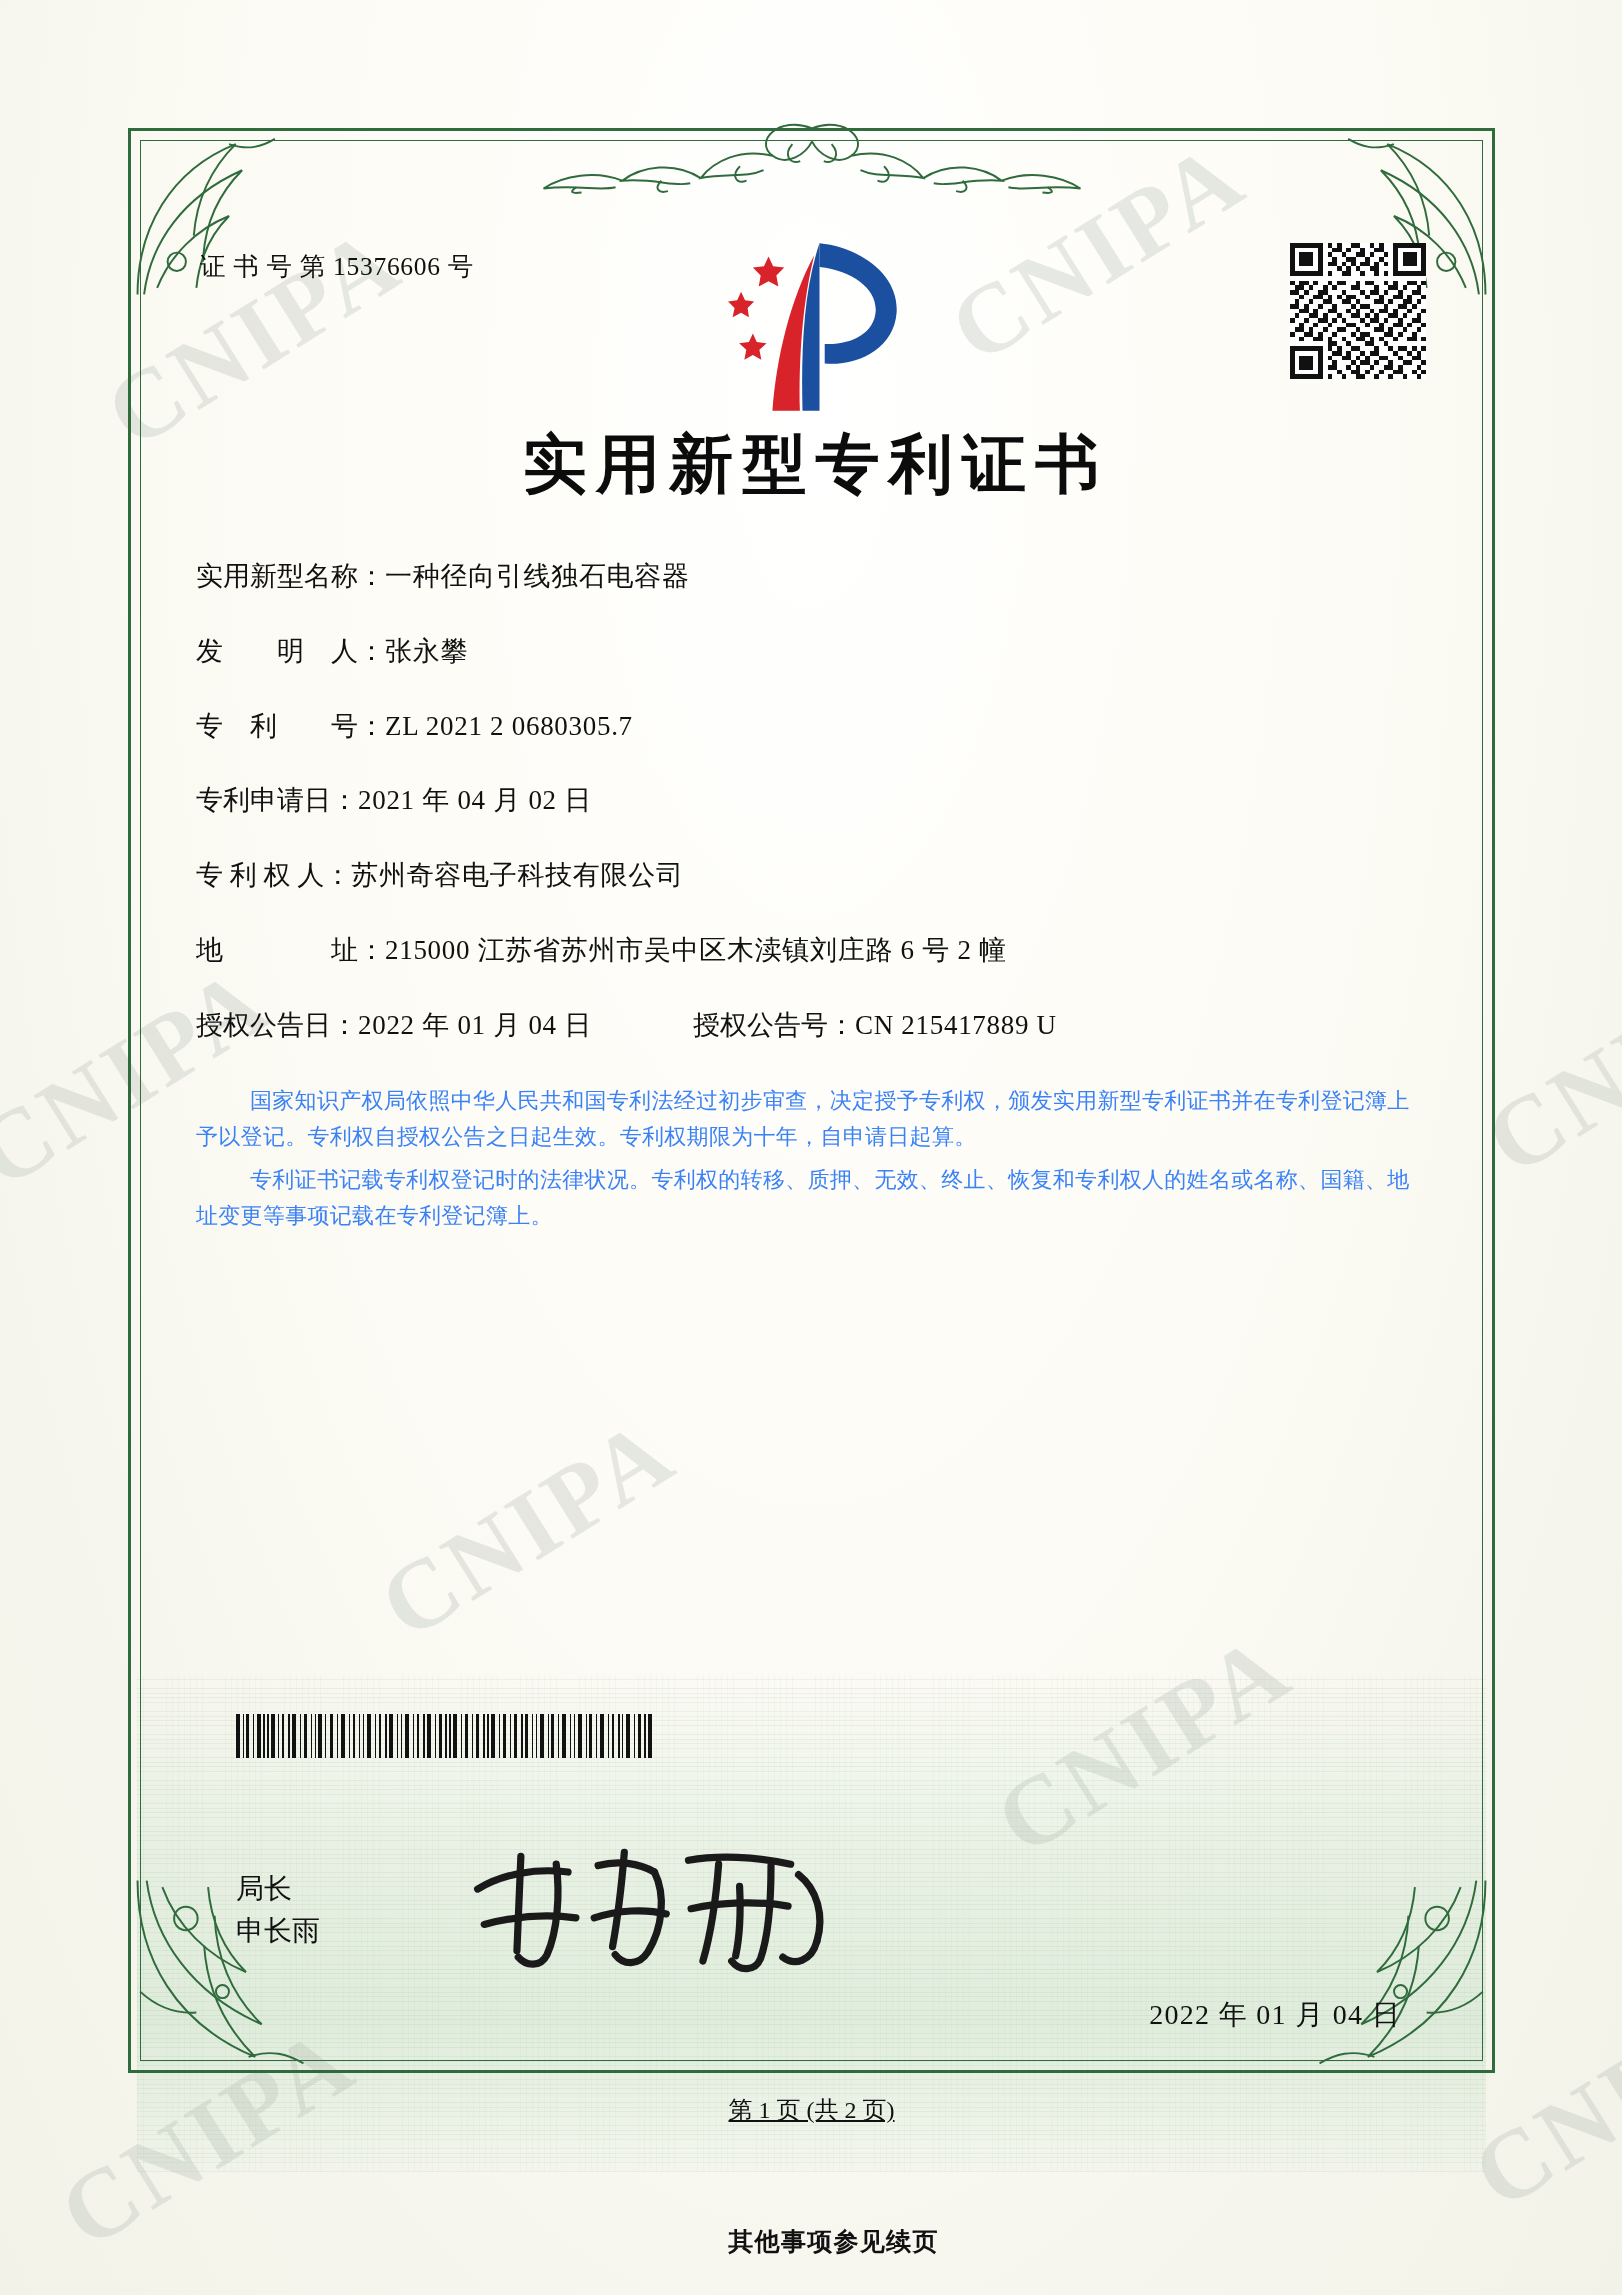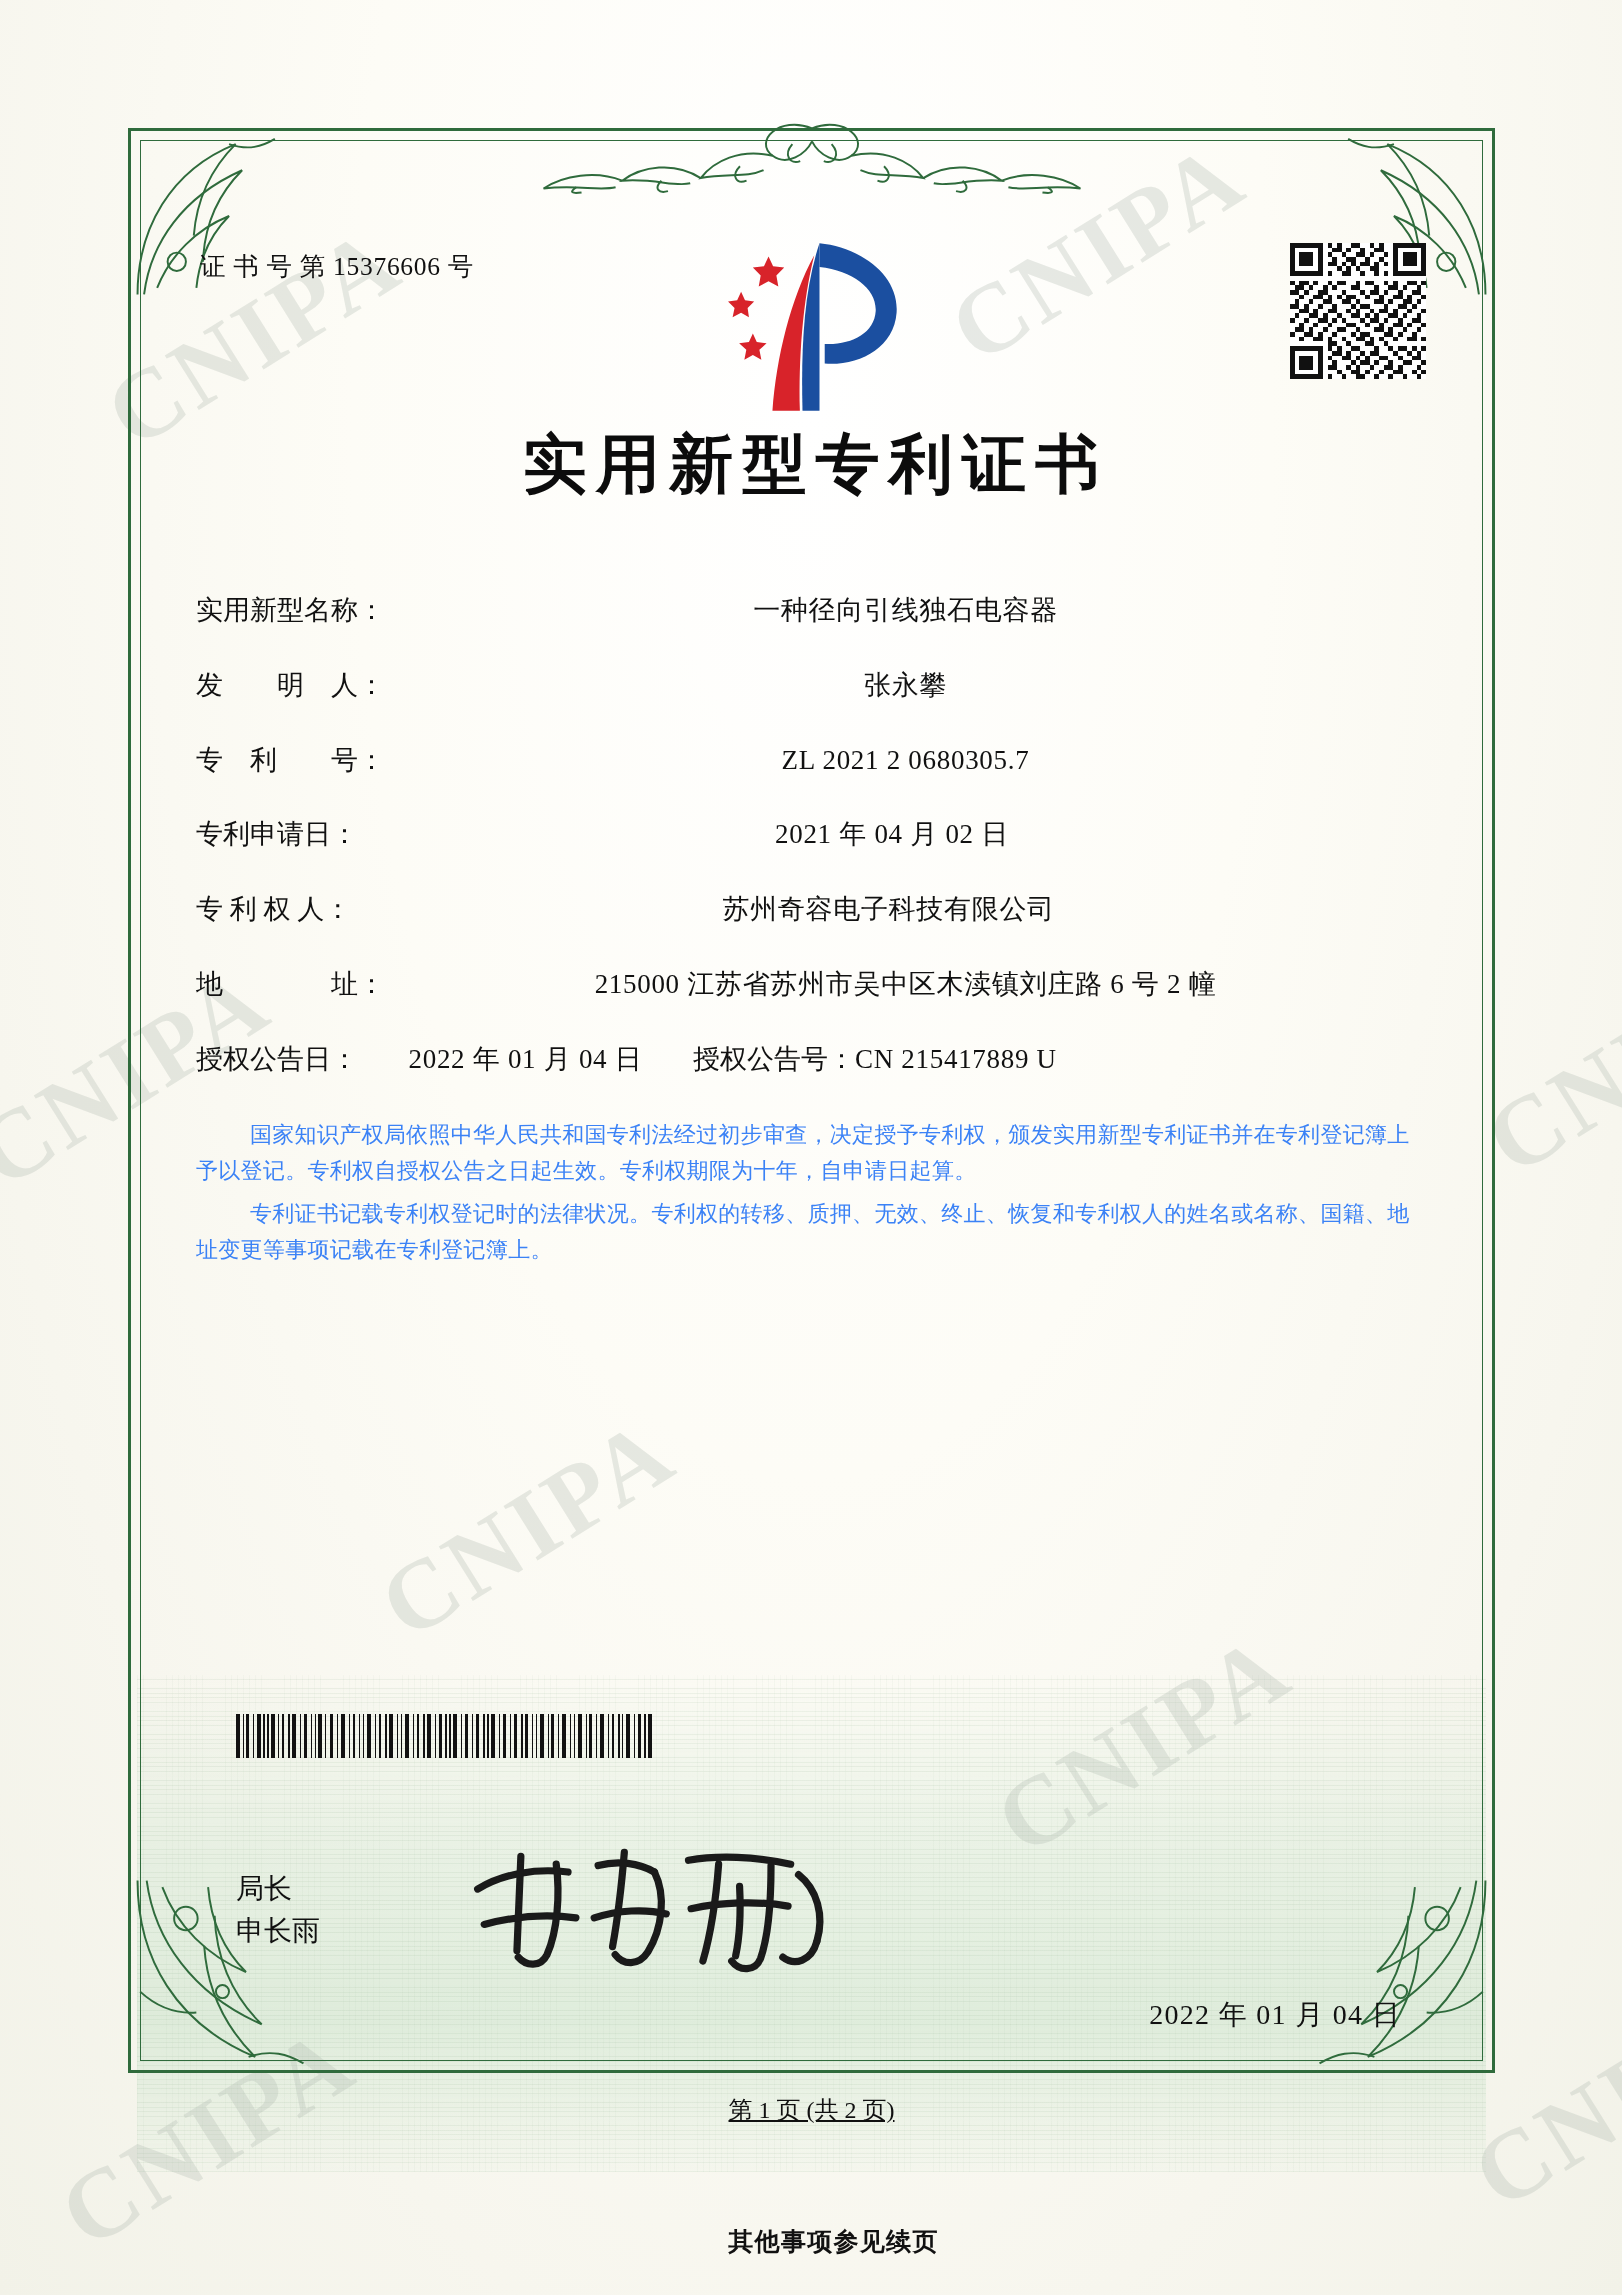--- a/index.html
+++ b/index.html
@@ -113,22 +113,21 @@
     font-size: 64px;
     font-weight: bold;
     letter-spacing: 9.2px;
     color: #0c0c0c;
     margin: 137px 0 0 0;
     font-family: "DejaVu Serif", "Liberation Serif", serif;
     text-indent: 9.2px;
   }
 
   .fields {
-    margin-top: 86px;
-    text-align: center;
+    margin-top: 52px;
   }
   .field-row {
     display: flex;
     align-items: baseline;
     margin-bottom: 41px;
     font-size: 27px;
     color: #111;
     line-height: 1.25;
   }
   .field-label {

